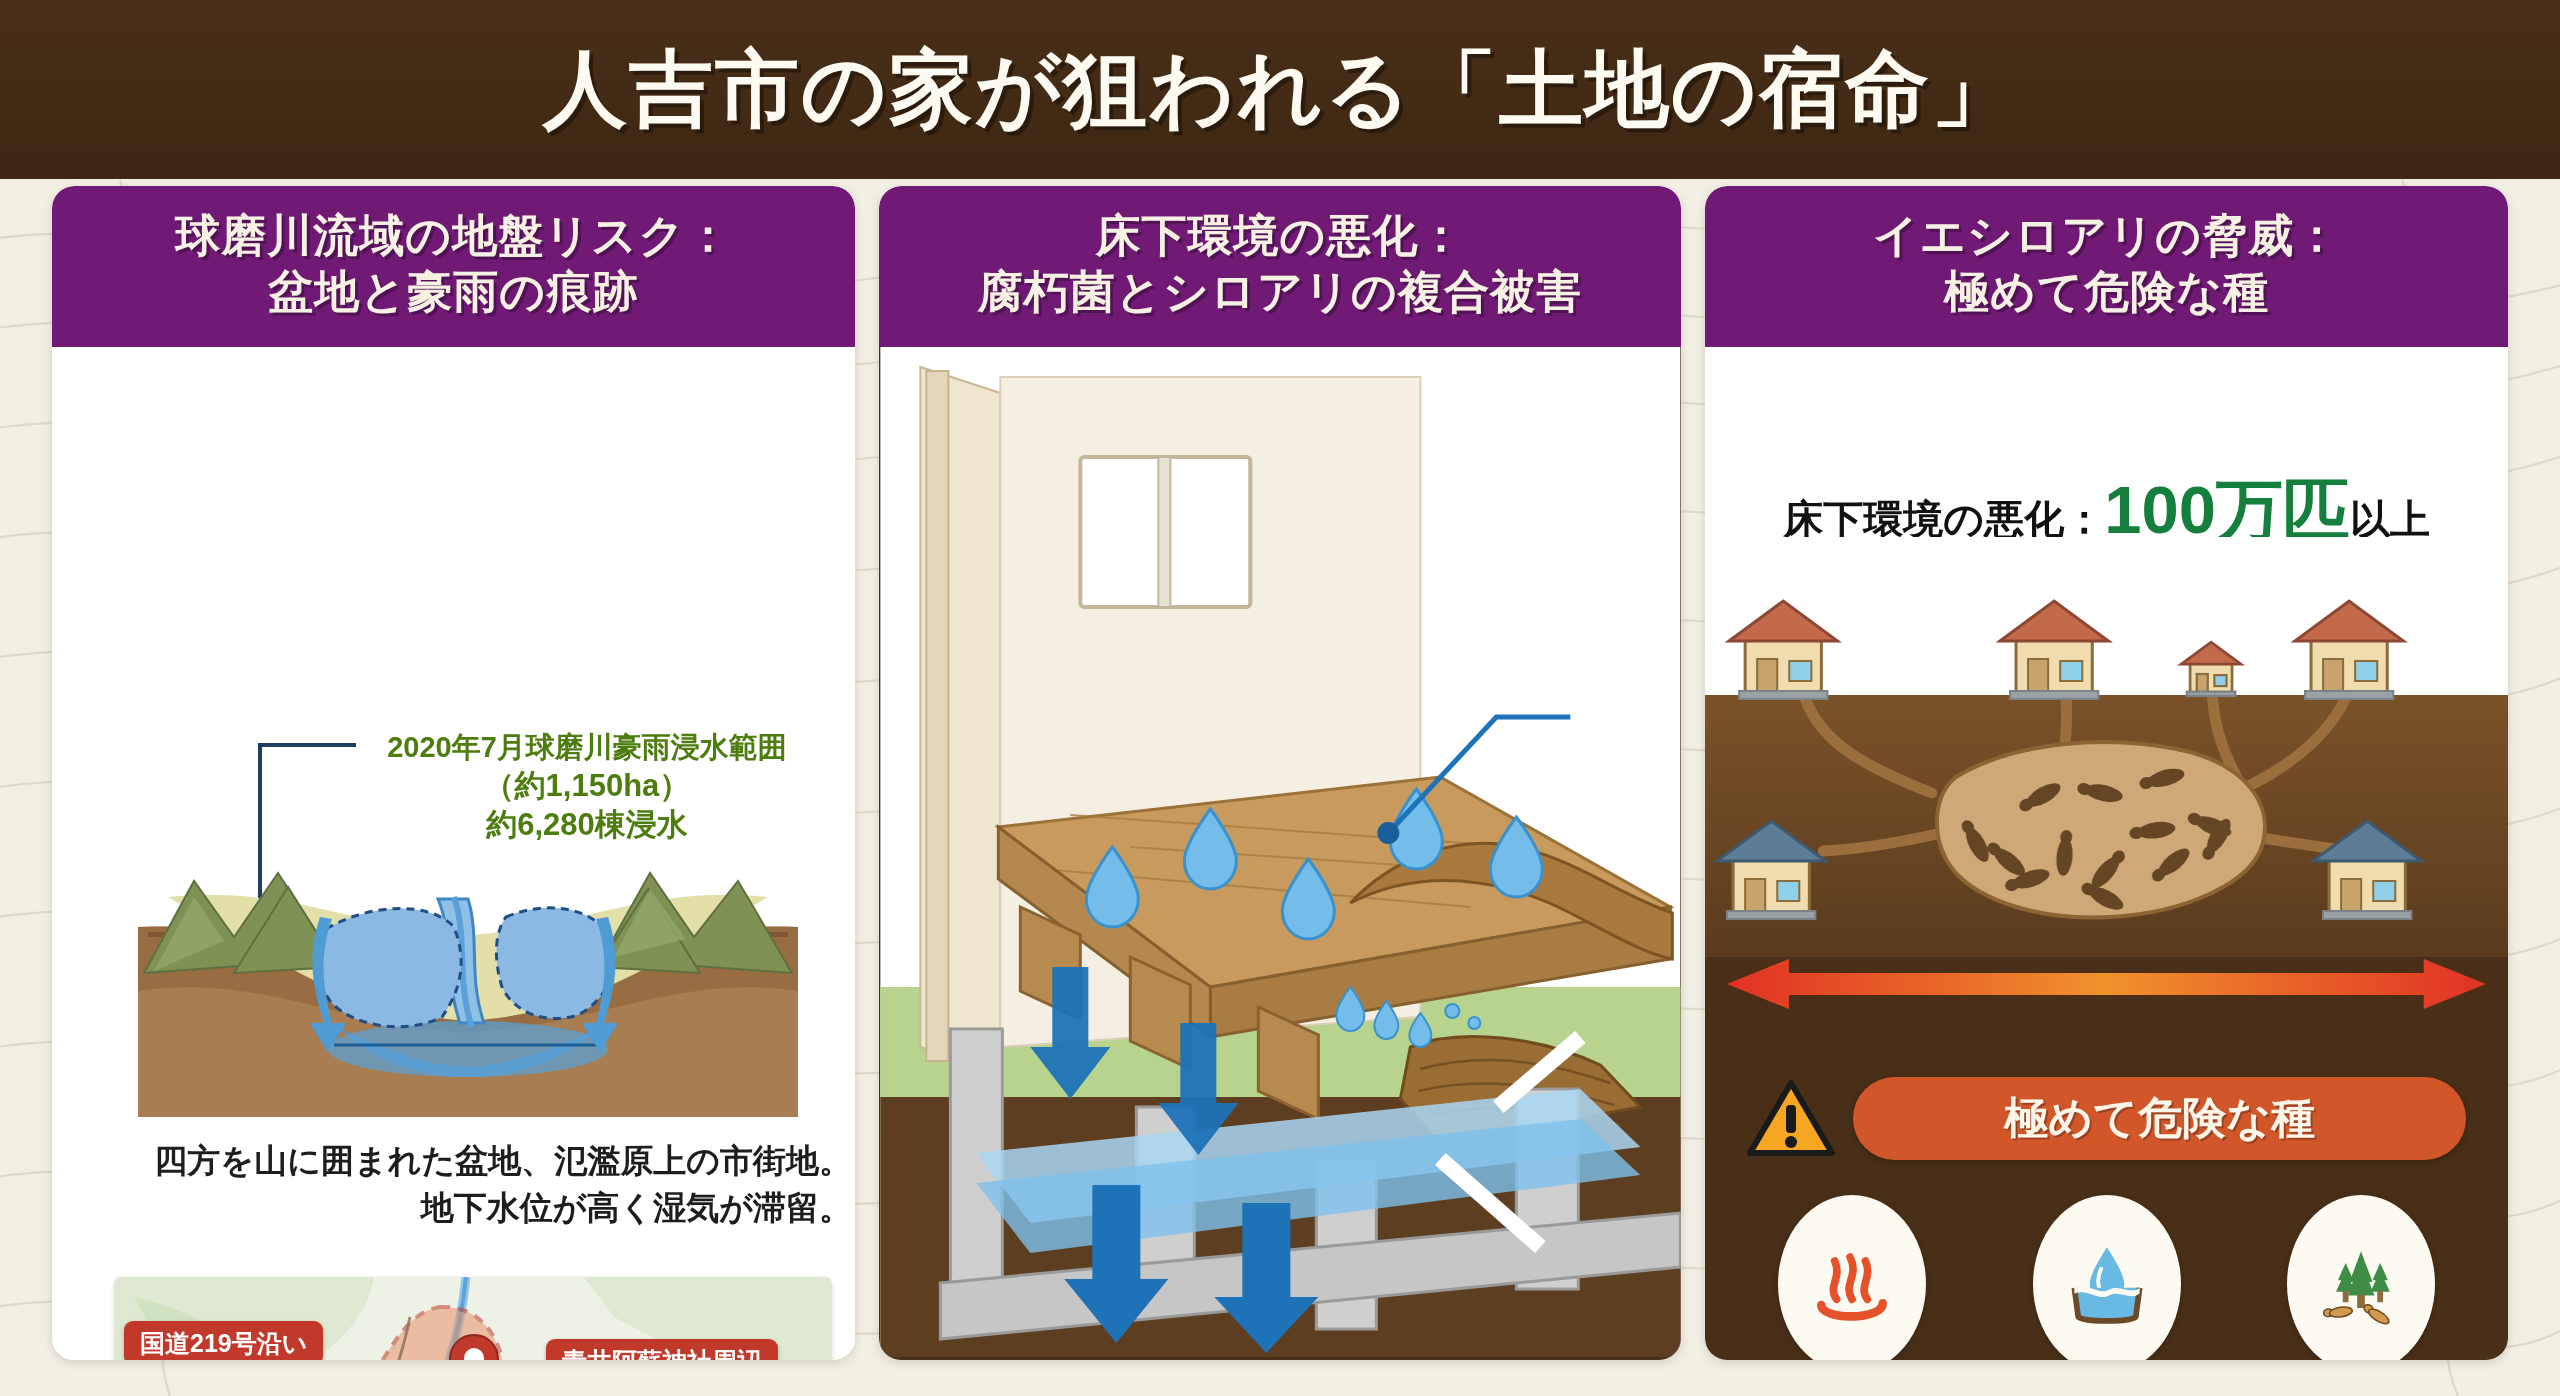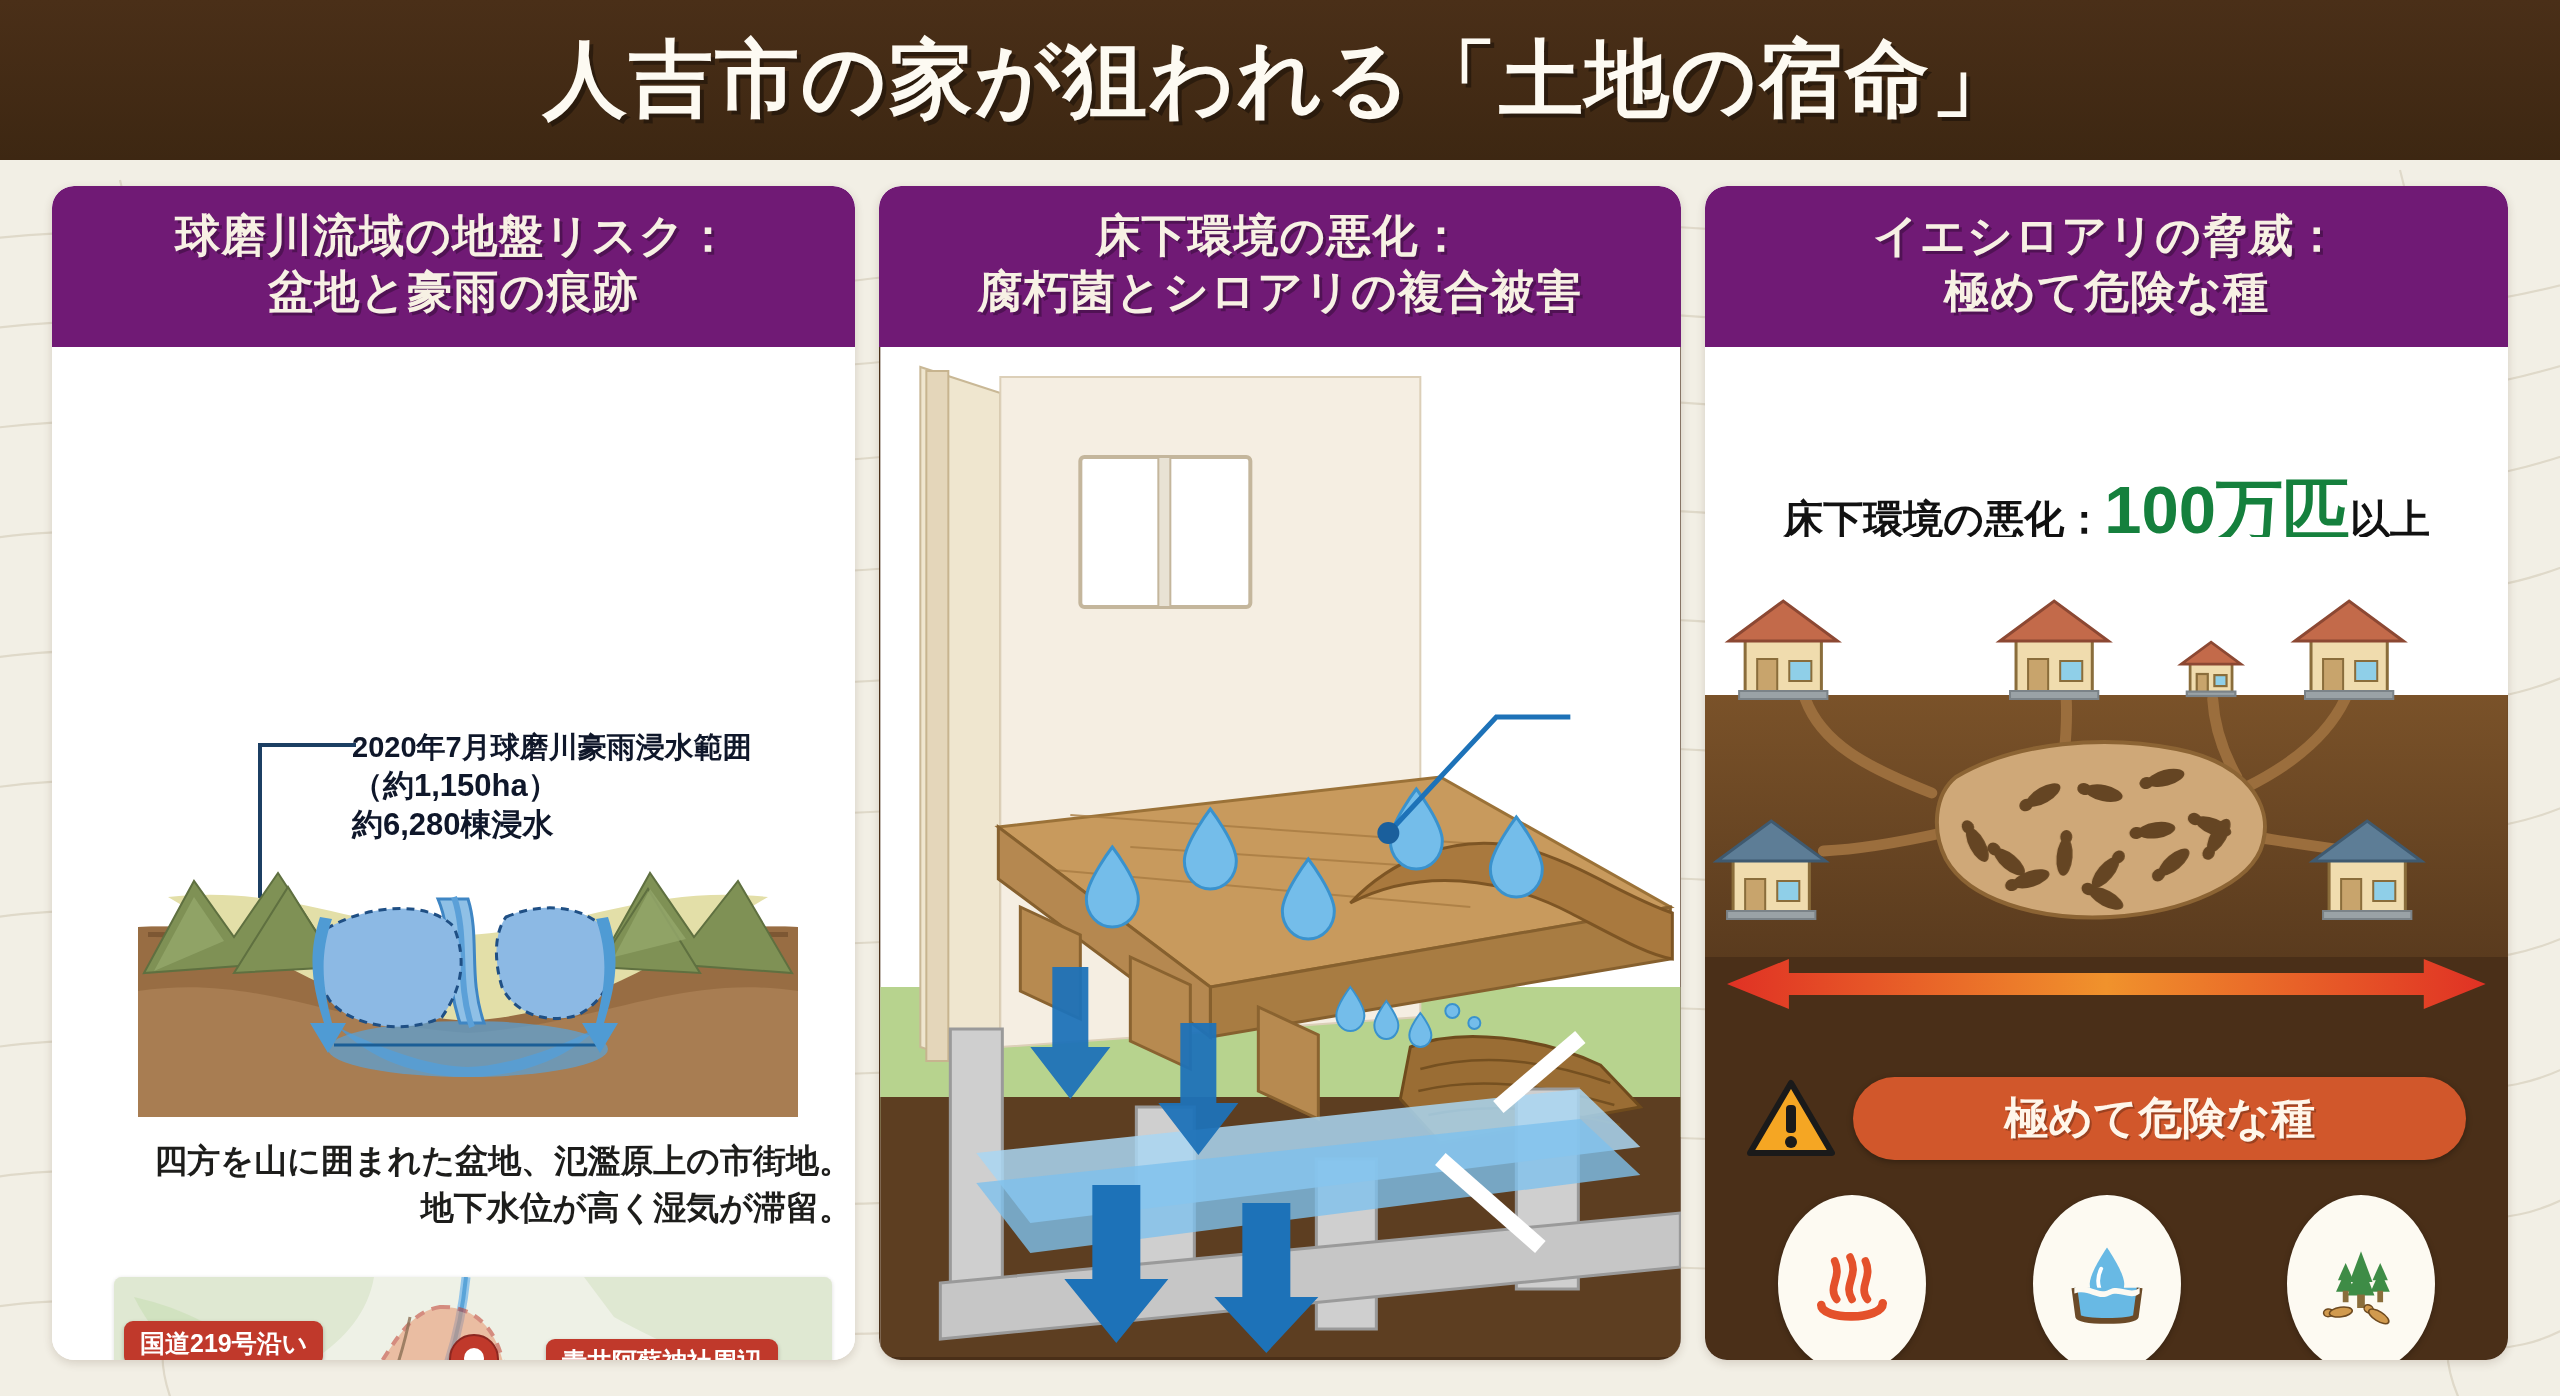--- a/index.html
+++ b/index.html
@@ -8,21 +8,21 @@
     font-family: "Liberation Sans", "DejaVu Sans", sans-serif;
   }
   body {
     background: #f2efe5;
     position: relative;
   }
   #grain { position:absolute; inset:0; z-index:0; pointer-events:none; }
 
   
   .titlebar {
-    position: absolute; left:0; top:0; width:2560px; height:160px;
+    position: absolute; left:0; top:0; width:2560px; height:179px;
     background: linear-gradient(180deg,#4a2f18 0%, #3d2712 100%);
     display:flex; align-items:center; justify-content:center;
     z-index: 5;
   }
   .titlebar .title {
     color:#fdfaf2; font-size:84px; font-weight:bold; letter-spacing:2px;
     text-shadow: 4px 4px 0 rgba(0,0,0,.35);
     white-space:nowrap;
   }
 
@@ -47,22 +47,22 @@
   }
   .panel-head .l2 { display:block; }
   .panel-body { flex:1; position:relative; background:#fff; }
 
   
   .panel3 .panel-body { background:#ffffff; }
 
   
   .p1-callout {
     position:absolute; left:300px; top:382px; width:470px;
-    color:#0f172a; font-weight:bold; font-size:31px; line-height:1.28;
-    text-align:left;
+    color:#4d7c0f; font-weight:bold; font-size:31px; line-height:1.28;
+    text-align:center;
   }
   .p1-callout .ln1 { white-space:nowrap; font-size:29px; }
   .p1-leader { position:absolute; left:196px; top:392px; width:110px; height:240px; }
   .terrain { position:absolute; left:86px; top:430px; width:660px; height:340px; }
   .p1-caption {
     position:absolute; left:40px; top:790px; width:760px;
     text-align:right; color:#1d1d1b; font-weight:bold;
     font-size:33px; line-height:1.45; letter-spacing:0px;
   }
   .mapwrap {

